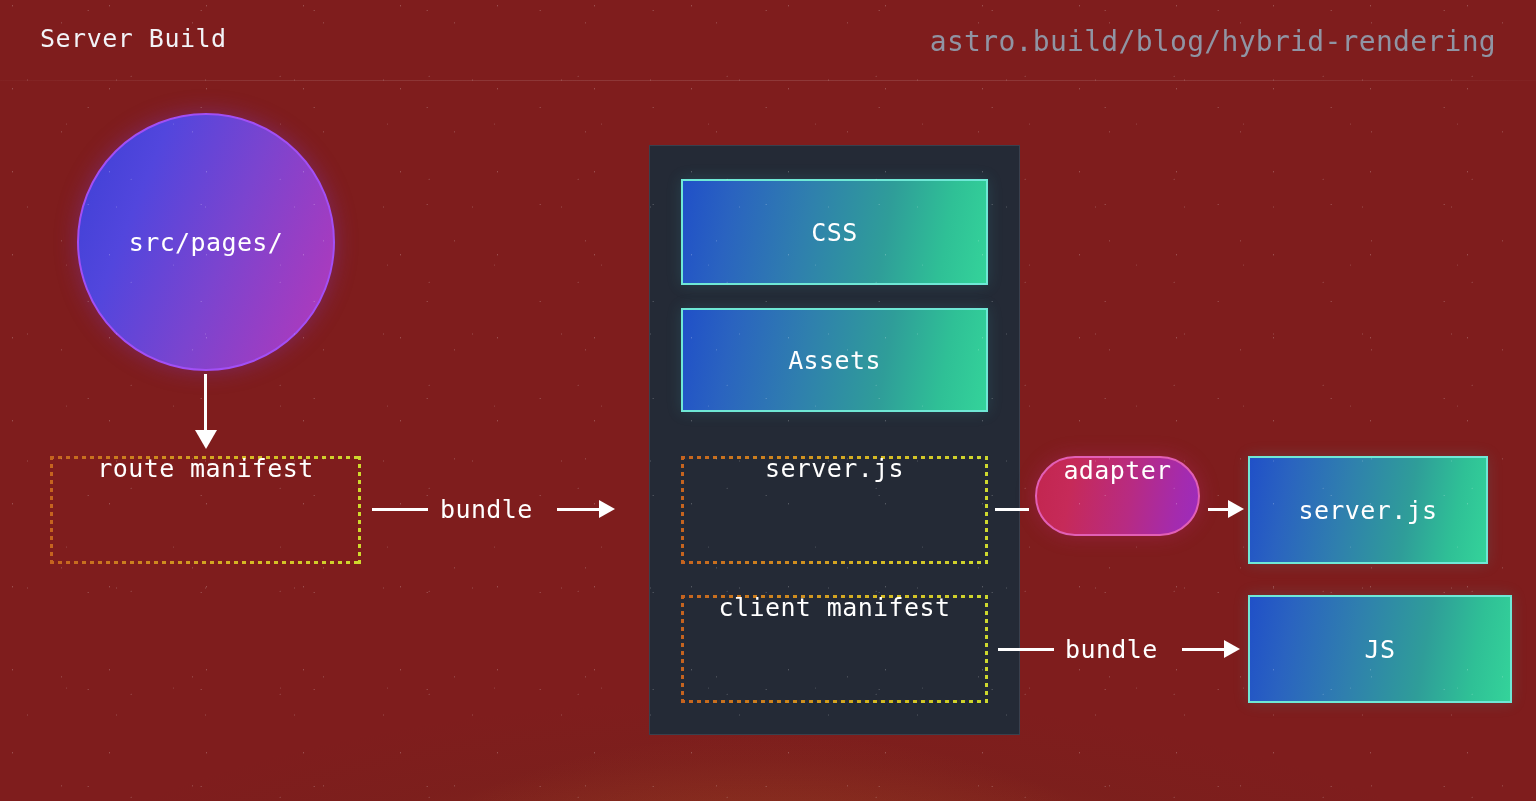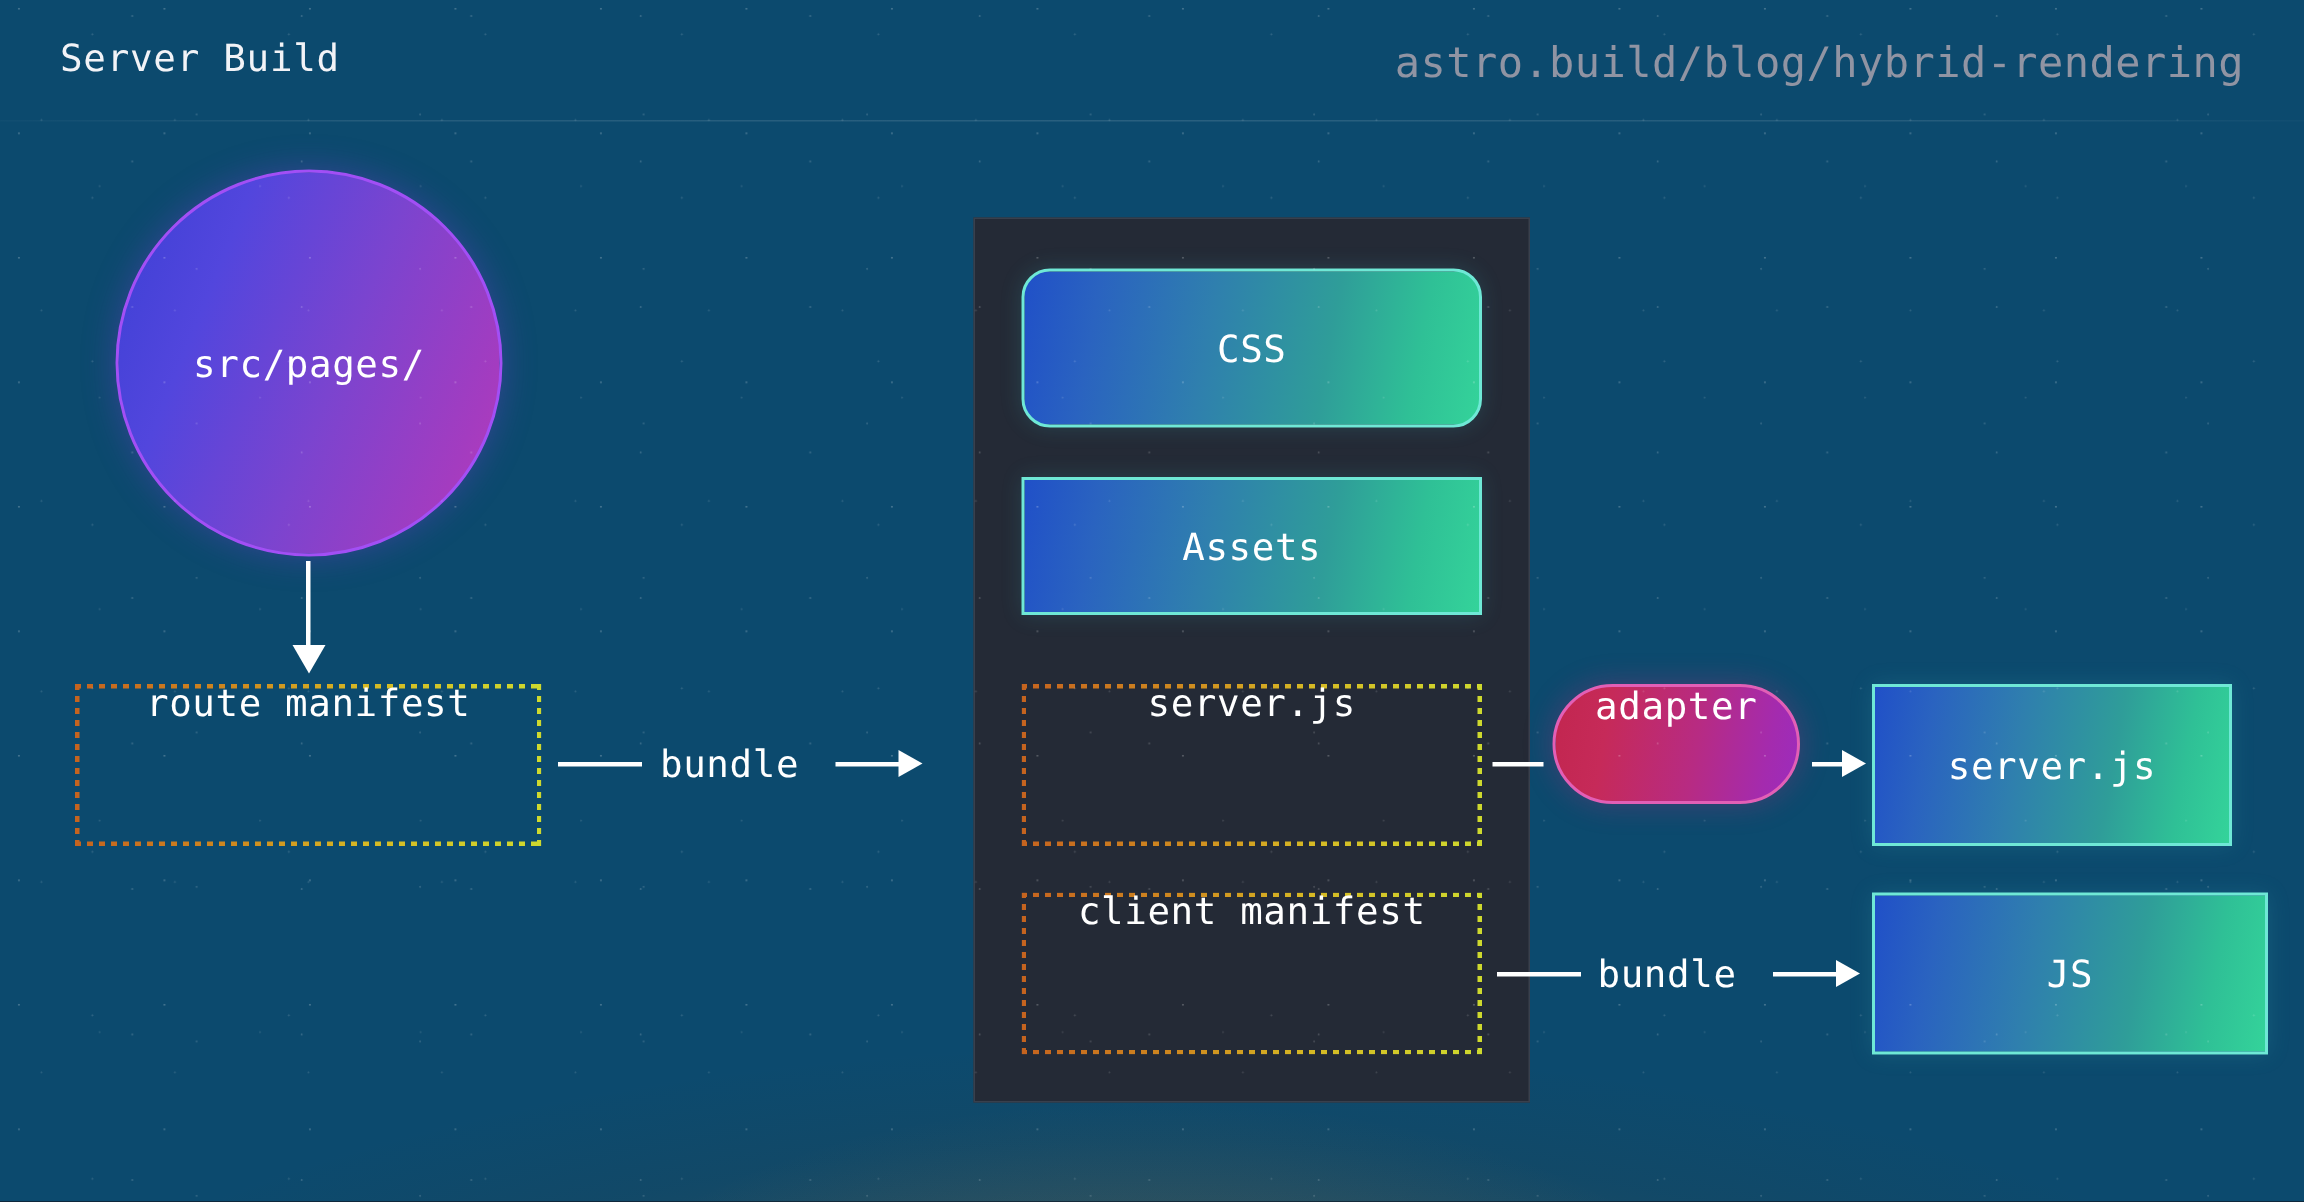--- a/index.html
+++ b/index.html
@@ -13,21 +13,21 @@
 
   body {
     font-family: "DejaVu Sans Mono", "Liberation Mono", monospace;
     position: relative;
   }
 
   #stage {
     position: relative;
     width: 1536px;
     height: 801px;
-    background: #0c4a6e;
+    background: #7f1d1d;
     overflow: hidden;
   }
 
   
   .glow-bottom {
     position: absolute;
     left: -5%;
     bottom: -190px;
     width: 110%;
     height: 360px;
@@ -268,25 +268,25 @@
   <div class="dotted-node" style="left:50px; top:456px; width:311px; height:108px;"></div>
   <div class="dotted-text" style="left:50px; top:456px; width:311px; height:108px;">
     <span class="node-label">route manifest</span>
   </div>
 
   <div class="line-h" style="left:372px; top:508px; width:56px;"></div>
   <div class="edge-label" style="left:440px; top:497px;">bundle</div>
   <div class="line-h" style="left:557px; top:508px; width:44px;"></div>
   <div class="arrow-head-right" style="left:599px; top:500px;"></div>
 
-  <div class="grad-box" style="left:681px; top:179px; width:307px; height:106px;border-radius:19px;">
+  <div class="grad-box" style="left:681px; top:179px; width:307px; height:106px;">
     <span class="node-label">CSS</span>
   </div>
 
-  <div class="grad-box" style="left:681px; top:318px; width:307px; height:92px;">
+  <div class="grad-box" style="left:681px; top:308px; width:307px; height:104px;">
     <span class="node-label">Assets</span>
   </div>
 
   <div class="dotted-node" style="left:681px; top:456px; width:307px; height:108px;"></div>
   <div class="dotted-text" style="left:681px; top:456px; width:307px; height:108px;">
     <span class="node-label">server.js</span>
   </div>
 
   <div class="dotted-node" style="left:681px; top:595px; width:307px; height:108px;"></div>
   <div class="dotted-text" style="left:681px; top:595px; width:307px; height:108px;">

